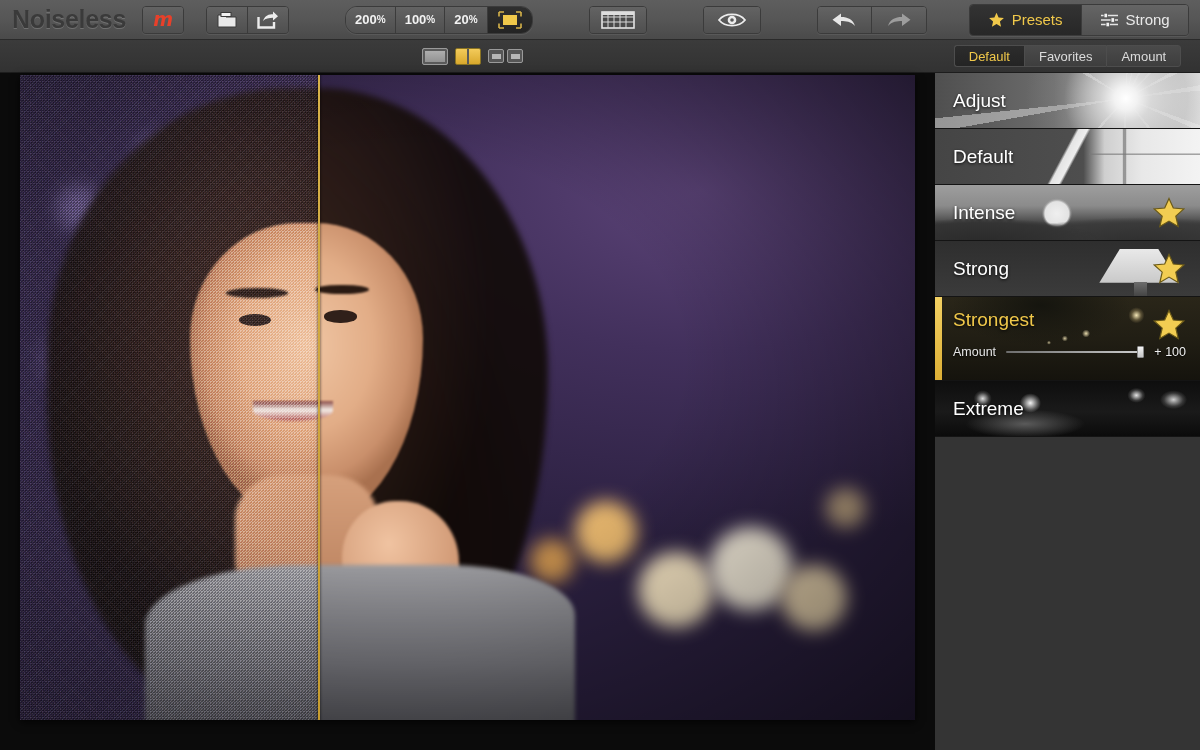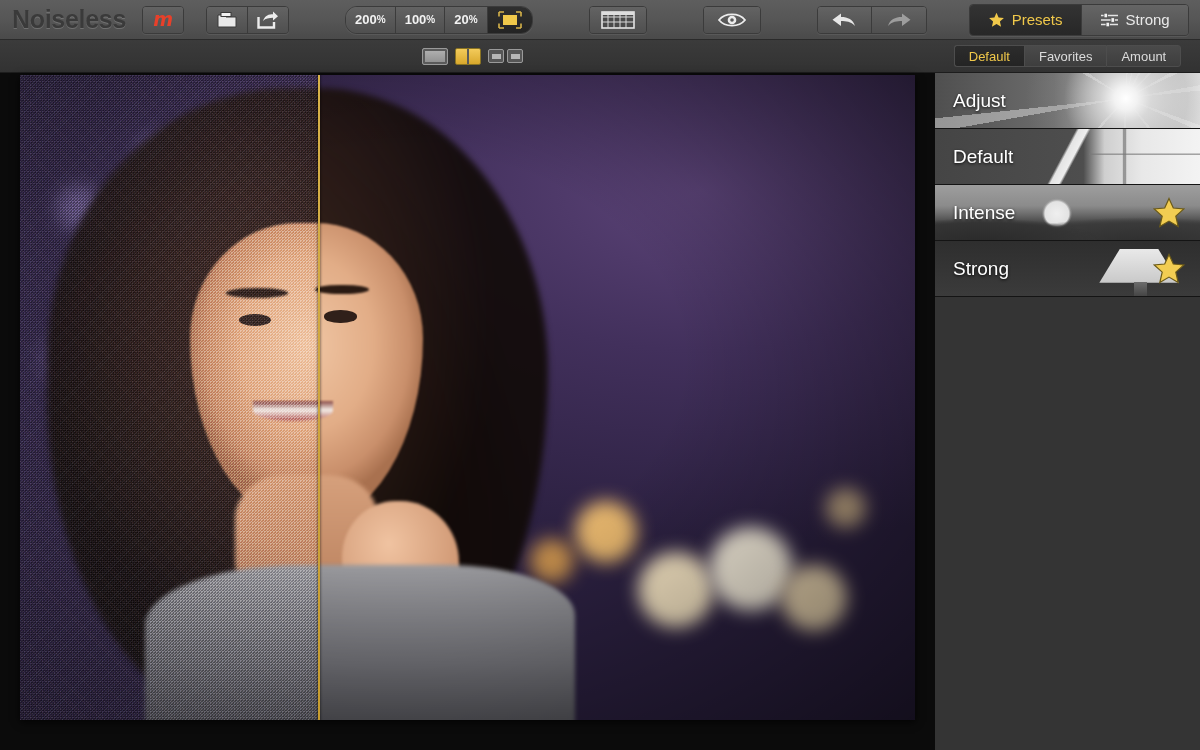--- a/index.html
+++ b/index.html
@@ -589,18 +589,40 @@
       <div class="preset">
         <div class="thumb th-strong"></div>
         <div class="pname">Strong</div>
         <div class="star">
           <svg width="34" height="32" viewBox="0 0 34 32">
             <path d="M17 1.5 L21.3 11 L31.8 12 L23.8 19.1 L26.2 29.6 L17 24.1 L7.8 29.6 L10.2 19.1 L2.2 12 L12.7 11 Z" fill="#f2cd52" stroke="#6b5a18" stroke-width="1.2"></path>
           </svg>
         </div>
       </div>
 
-
+      <div class="preset selected">
+        <div class="thumb th-strongest"></div>
+        <div class="sel-bar"></div>
+        <div class="pname">Strongest</div>
+        <div class="star" style="top:28px">
+          <svg width="34" height="32" viewBox="0 0 34 32">
+            <path d="M17 1.5 L21.3 11 L31.8 12 L23.8 19.1 L26.2 29.6 L17 24.1 L7.8 29.6 L10.2 19.1 L2.2 12 L12.7 11 Z" fill="#f2cd52" stroke="#6b5a18" stroke-width="1.2"></path>
+          </svg>
+        </div>
+        <div class="amount-row">
+          <span class="amount-label">Amount</span>
+          <span class="slider">
+            <span class="track"></span>
+            <span class="knob"></span>
+          </span>
+          <span class="amount-val">+ 100</span>
+        </div>
+      </div>
+
+      <div class="preset">
+        <div class="thumb th-extreme"></div>
+        <div class="pname">Extreme</div>
+      </div>
 
     </div>
   </div>
 
 </div>
 
 </body></html>

